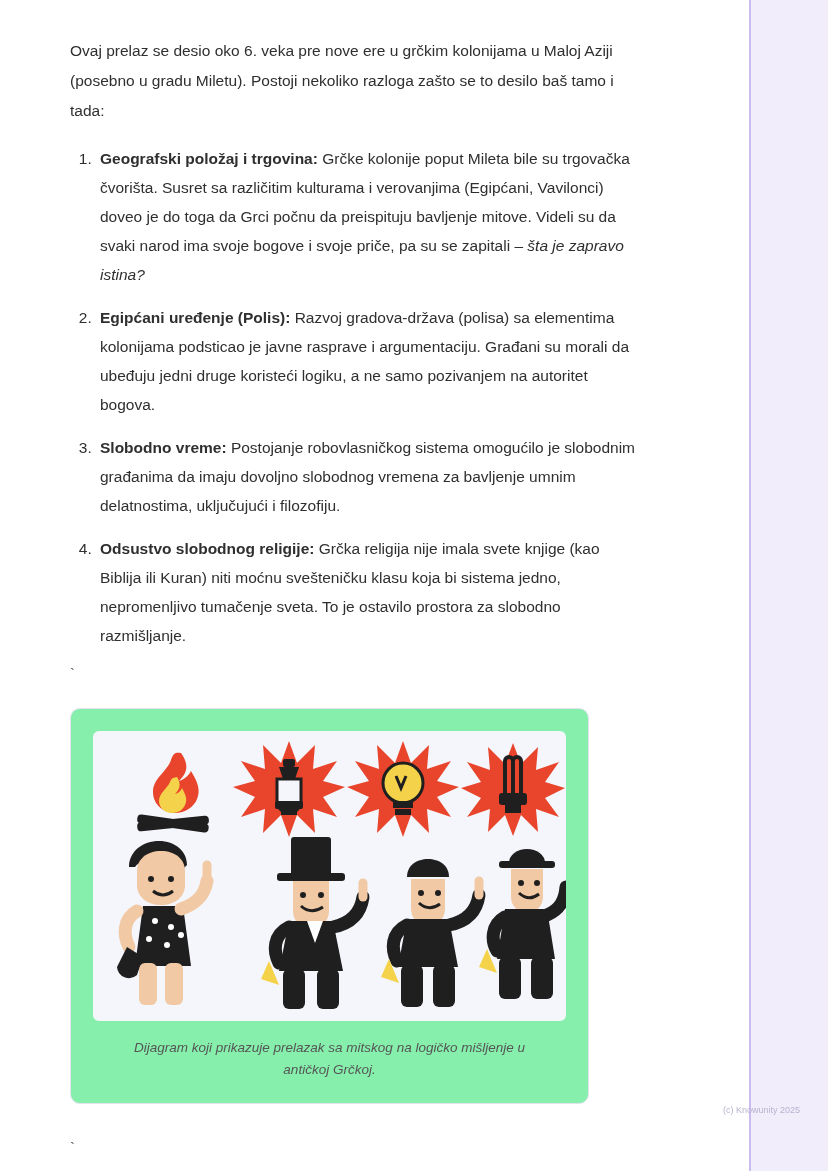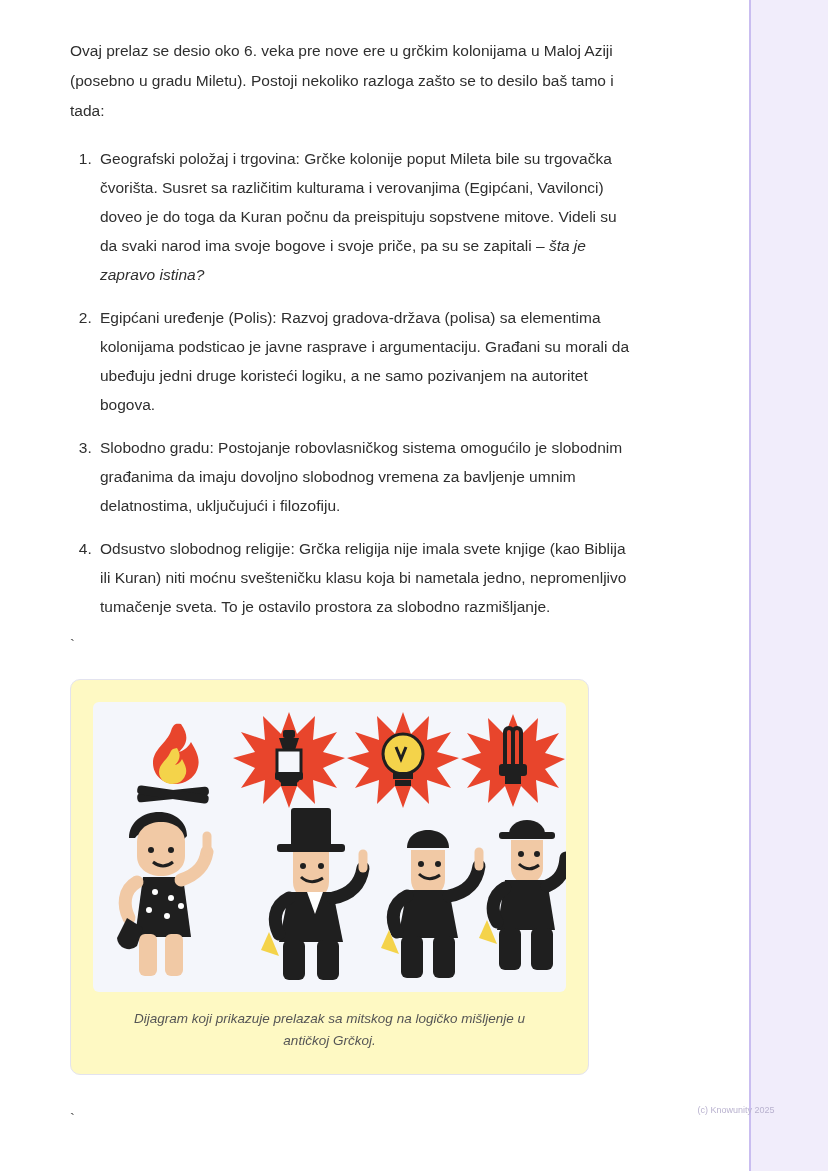--- a/index.html
+++ b/index.html
@@ -58,37 +58,37 @@
     color: #2f2f2f;
   }
   ol.reasons > li {
     margin-bottom: 14px;
     padding-left: 4px;
   }
   ol.reasons > li::marker {
     color: #2f2f2f;
   }
   .lead {
-    font-weight: normal;
+    font-weight: bold;
   }
   .ital {
     font-style: italic;
   }
   .backtick {
     font-size: 15px;
     line-height: 20px;
     color: #4a4a4a;
     margin: 14px 0 0 0;
     height: 20px;
   }
   .figure {
     margin-top: 24px;
     border: 1px solid #e3e3ef;
     border-radius: 10px;
-    background: #fef9c3;
+    background: #86efac;
     padding: 22px;
     width: 519px;
     box-sizing: border-box;
   }
   .figure-inner {
     background: #f4f6fb;
     border-radius: 6px;
     height: 290px;
     position: relative;
     overflow: hidden;
@@ -100,54 +100,54 @@
     line-height: 22px;
     color: #555;
     margin-top: 16px;
     padding: 0 34px;
   }
   .backtick-2 {
     margin-top: 34px;
   }
   .copyright {
     position: absolute;
-    right: 12px;
+    right: 28px;
     bottom: 56px;
     font-size: 9px;
     color: #b9b2cf;
     white-space: nowrap;
-    text-align: center;
+    text-align: right;
     width: 160px;
   }
   .fig-svg { position:absolute; left:0; top:0; }
 </style>
 </head>
 <body>
 
 <div class="page">
 
   <div class="rail-outer"></div>
   <div class="rail-line"></div>
 
   <div class="content">
 
     <p class="intro">Ovaj prelaz se desio oko 6. veka pre nove ere u grčkim kolonijama u Maloj Aziji (posebno u gradu Miletu). Postoji nekoliko razloga zašto se to desilo baš tamo i tada:</p>
 
     <ol class="reasons">
       <li>
-        <span class="lead">Geografski položaj i trgovina:</span><span> Grčke kolonije poput Mileta bile su trgovačka čvorišta. Susret sa različitim kulturama i verovanjima (Egipćani, Vavilonci) doveo je do toga da Kuran počnu da preispituju sopstvene mitove. Videli su da svaki narod ima svoje bogove i svoje priče, pa su se zapitali – </span><span class="ital">šta je zapravo istina?</span>
+        <span class="lead">Geografski položaj i trgovina:</span><span> Grčke kolonije poput Mileta bile su trgovačka čvorišta. Susret sa različitim kulturama i verovanjima (Egipćani, Vavilonci) doveo je do toga da Grci počnu da preispituju bavljenje mitove. Videli su da svaki narod ima svoje bogove i svoje priče, pa su se zapitali – </span><span class="ital">šta je zapravo istina?</span>
       </li>
       <li>
         <span class="lead">Egipćani uređenje (Polis):</span><span> Razvoj gradova-država (polisa) sa elementima kolonijama podsticao je javne rasprave i argumentaciju. Građani su morali da ubeđuju jedni druge koristeći logiku, a ne samo pozivanjem na autoritet bogova.</span><span class="ital"></span>
       </li>
       <li>
-        <span class="lead">Slobodno gradu:</span><span> Postojanje robovlasničkog sistema omogućilo je slobodnim građanima da imaju dovoljno slobodnog vremena za bavljenje umnim delatnostima, uključujući i filozofiju.</span><span class="ital"></span>
-      </li>
-      <li>
-        <span class="lead">Odsustvo slobodnog religije:</span><span> Grčka religija nije imala svete knjige (kao Biblija ili Kuran) niti moćnu svešteničku klasu koja bi nametala jedno, nepromenljivo tumačenje sveta. To je ostavilo prostora za slobodno razmišljanje.</span><span class="ital"></span>
+        <span class="lead">Slobodno vreme:</span><span> Postojanje robovlasničkog sistema omogućilo je slobodnim građanima da imaju dovoljno slobodnog vremena za bavljenje umnim delatnostima, uključujući i filozofiju.</span><span class="ital"></span>
+      </li>
+      <li>
+        <span class="lead">Odsustvo slobodnog religije:</span><span> Grčka religija nije imala svete knjige (kao Biblija ili Kuran) niti moćnu svešteničku klasu koja bi sistema jedno, nepromenljivo tumačenje sveta. To je ostavilo prostora za slobodno razmišljanje.</span><span class="ital"></span>
       </li>
     </ol>
 
     <p class="backtick">`</p>
 
     <div class="figure">
       <div class="figure-inner">
         <svg class="fig-svg" width="473" height="290" viewBox="0 0 473 290" xmlns="http://www.w3.org/2000/svg">
 
           <g fill="#e8452c">

